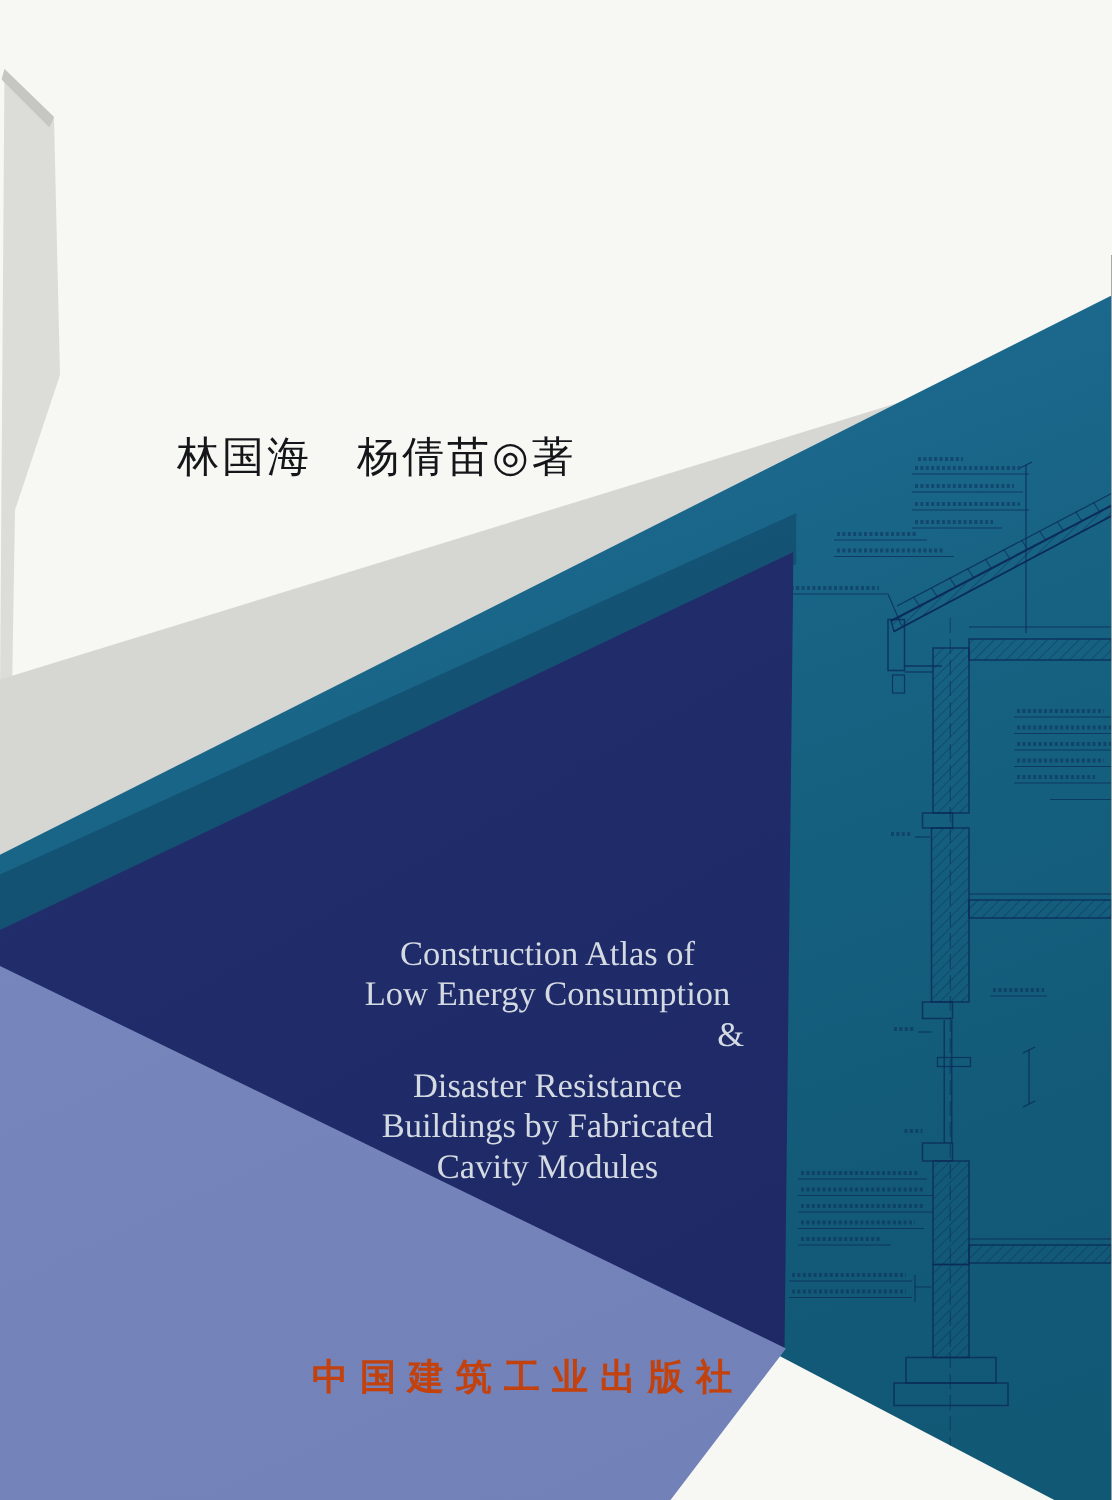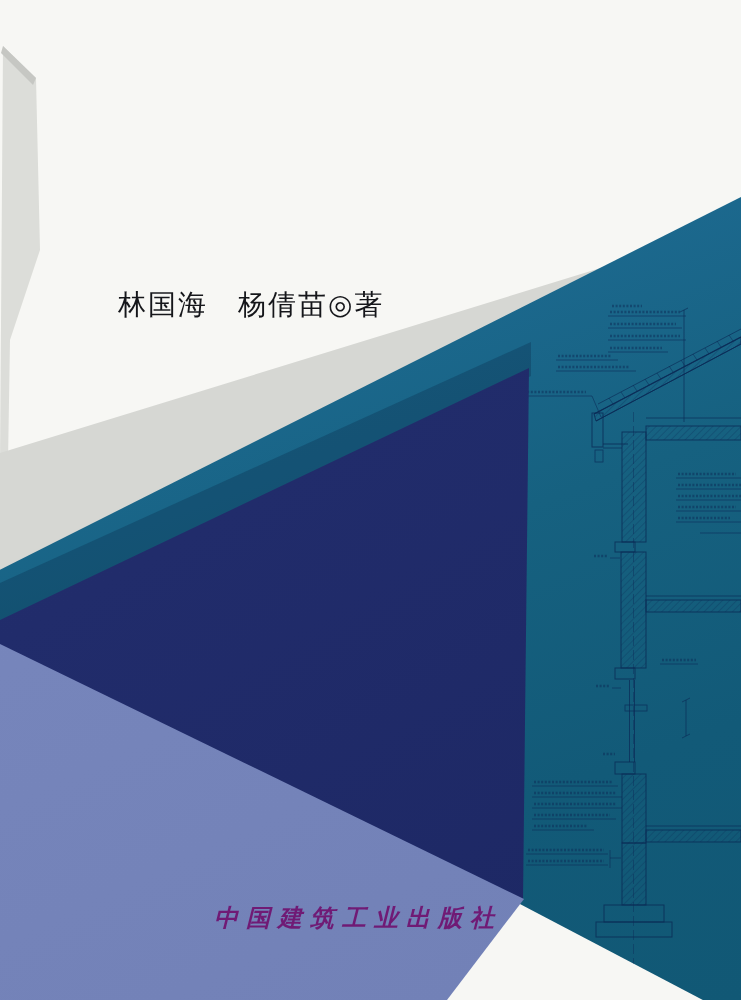--- a/index.html
+++ b/index.html
@@ -50,22 +50,22 @@
     position:absolute;z-index:8;left:88px;top:286px;
     font-size:28px;color:#15161a;letter-spacing:2px;white-space:nowrap;margin-left:30px;
   }
   .en-title{
     position:absolute;z-index:5;left:212px;top:622px;width:306px;
     text-align:center;color:#d4dae2;font-size:23px;line-height:27px;
   }
   .en-title .amp{text-align:right;padding-right:22px;margin-bottom:7px;}
   .publisher{
     position:absolute;z-index:7;left:208px;top:902px;width:300px;
-    color:#701a75;font-size:24px;letter-spacing:8px;font-style:italic;
-    font-weight:bold;white-space:nowrap;text-align:center;
+    color:#c2410c;font-size:24px;letter-spacing:8px;
+    font-weight:bold;white-space:nowrap;
   }
 </style>
 </head>
 <body>
 
 <div class="cover">
 
   <div class="layer edge-wedge"></div>
   <div class="layer edge-seam"></div>
   <div class="layer gray-band"></div>
@@ -189,20 +189,28 @@
             <line x1="596" y1="686" x2="610" y2="686"></line>
           <line x1="603" y1="754" x2="615" y2="754"></line>
         </g>
       </g>
     </svg>
   </div>
 
   <div class="layer navy-shadow"></div>
   <div class="layer navy-tri"></div>
 
+  <div class="en-title">
+    <div>Construction Atlas of</div>
+    <div>Low Energy Consumption</div>
+    <div class="amp">&amp;</div>
+    <div>Disaster Resistance</div>
+    <div>Buildings by Fabricated</div>
+    <div>Cavity Modules</div>
+  </div>
 
   <div class="layer peri-tri"></div>
 
   <div class="publisher">中国建筑工业出版社</div>
 
 
   <div class="author">林国海　杨倩苗◎著</div>
 
 </div>
 

